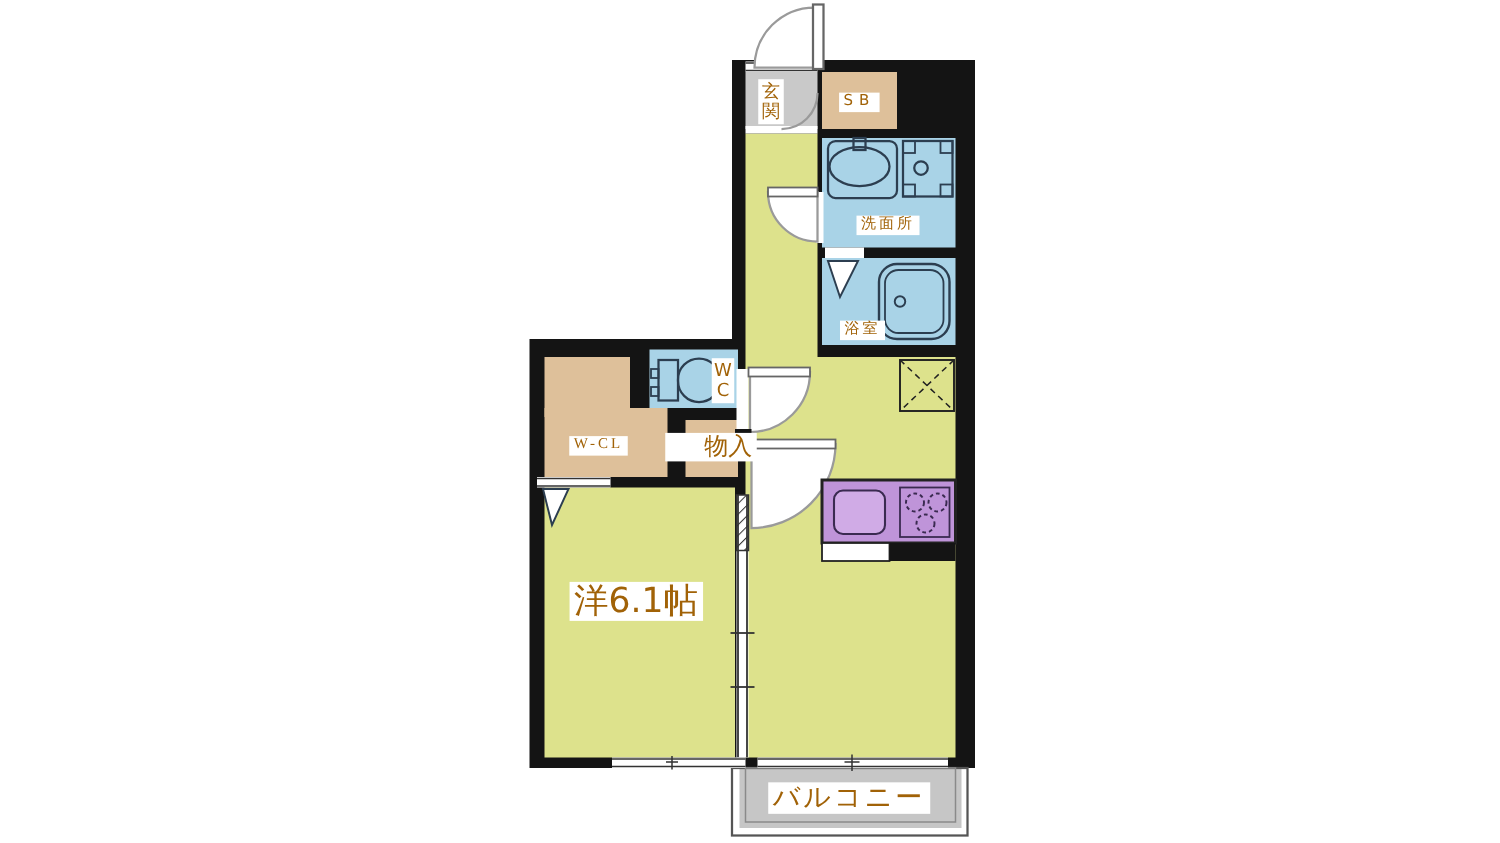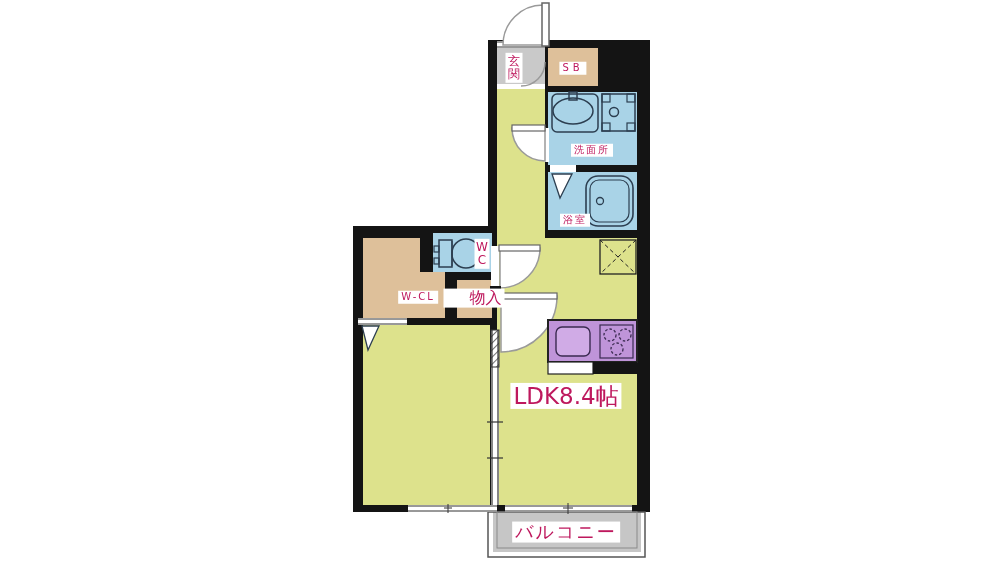--- a/index.html
+++ b/index.html
@@ -1,24 +1,24 @@
 <!DOCTYPE html>
 <html><head>
 <meta charset="utf-8">
 <style>
   html,body{margin:0;padding:0;background:#fff;}
   .canvas{position:relative;width:1000px;height:562px;background:#fff;overflow:hidden;
           font-family:"DejaVu Sans",sans-serif;}
   .canvas svg{position:absolute;left:0;top:0;}
-  .lbl{position:absolute;transform:translate(-50%,-50%);background:#fff;color:#be185d;
+  .lbl{position:absolute;transform:translate(-50%,-50%);background:#fff;color:#a16207;
        white-space:nowrap;text-align:center;line-height:1.05;padding:1px 3px;}
   .lbl.v{white-space:normal;word-break:break-all;padding:2px 1px;line-height:1.1;}
   .f12{font-size:12px;} .f15{font-size:10px;} .f16{font-size:16px;padding-left:26px;}
   .f22{font-size:23px;} .f18{font-size:18px;}
-  .ls2{letter-spacing:2px;} .ls4{letter-spacing:4px;}
+  .ls2{letter-spacing:2px;font-family:Liberation Serif, serif;} .ls4{letter-spacing:4px;}
 </style>
 </head>
 <body>
 
 <div class="canvas">
 <svg width="1000" height="562" viewBox="0 0 1000 562">
 
   <rect x="488" y="40" width="162" height="472" fill="#141414"></rect>
   <rect x="353" y="226" width="144" height="286" fill="#141414"></rect>
 
@@ -123,17 +123,17 @@
       <line x1="0" y1="0" x2="0" y2="5" stroke="#333" stroke-width="1.4"></line>
     </pattern>
   </defs>
 </svg>
 
 <div class="lbl v f12" style="left:514px;top:68px;width:15px;">玄関</div>
 <div class="lbl f15 ls4" style="left:573px;top:68px;">SB</div>
 <div class="lbl f15 ls2" style="left:592px;top:150px;">洗面所</div>
 <div class="lbl f15 ls2" style="left:575px;top:191px;margin-top:29px;">浴室</div>
 <div class="lbl v f12" style="left:482px;top:254px;width:13px;">WC</div>
-<div class="lbl f15 ls2" style="left:399px;top:297px;margin-left:19px;">W-CL</div>
+<div class="lbl f15 ls2" style="left:399px;top:297px;">W-CL</div>
 <div class="lbl f16" style="left:474px;top:298px;">物入</div>
-<div class="lbl f22" style="left:566px;top:396px;">LDK8.4帖</div>
+<div class="lbl f22" style="left:424px;top:401px;">洋6.1帖</div>
 <div class="lbl f18 ls2" style="left:566px;top:532px;">バルコニー</div>
 </div>
 
 </body></html>

